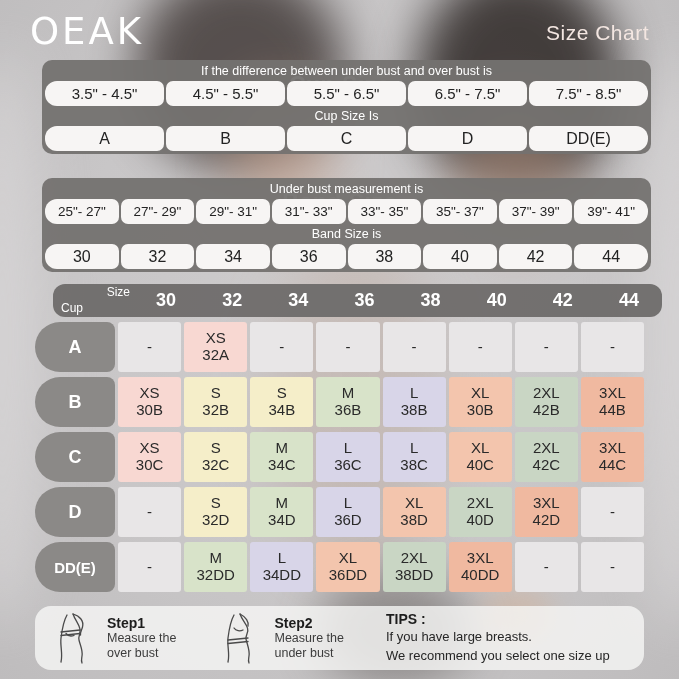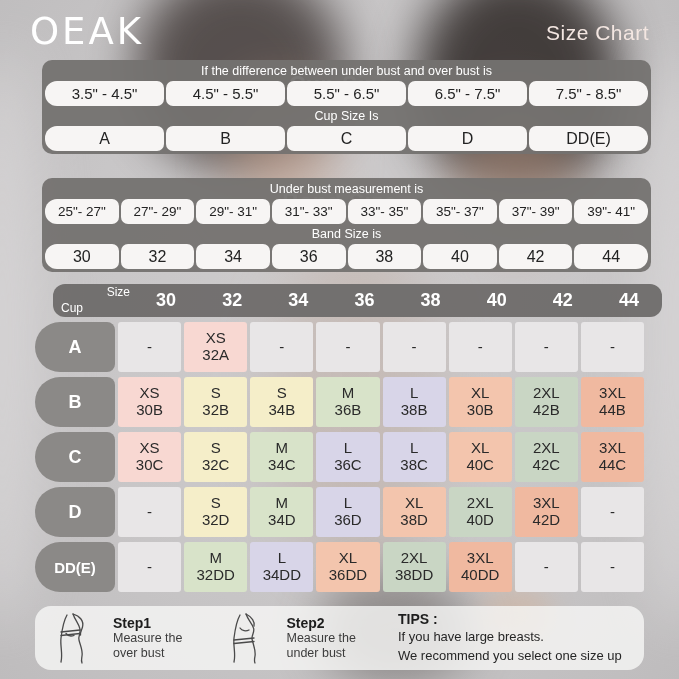--- a/index.html
+++ b/index.html
@@ -58,21 +58,21 @@
   .mlabel{background:#8b8987;border-radius:25px 8px 8px 25px;color:#fff;font-weight:bold;font-size:18px;
           display:flex;align-items:center;justify-content:center;}
   .mlabel.long{font-size:15px;}
   .mcell{display:flex;flex-direction:column;align-items:center;justify-content:center;
          font-size:15px;color:#2a2a2a;border-radius:3px;line-height:1.12;}
 
   #footer{position:absolute;left:35px;top:606px;width:609px;height:64px;
           background:rgba(249,248,247,.78);border-radius:16px;display:flex;align-items:center;box-sizing:border-box;}
   .step-icon{flex:0 0 auto;}
   .step-icon svg{display:block;}
-  .step-text{margin-left:24px;}
+  .step-text{margin-left:18px;}
   .step-title{font-weight:bold;font-size:14px;color:#1d1d1d;}
   .step-line{font-size:12.5px;color:#3c3c3c;line-height:1.18;}
   .tips-title{font-weight:bold;font-size:14px;color:#1d1d1d;}
   .tips-line{font-size:13px;color:#262626;line-height:1.5;}
   #icon1{margin-left:18px;}
   #icon2{margin-left:44px;}
   #tips{margin-left:42px;}
 </style>
 </head>
 <body>

